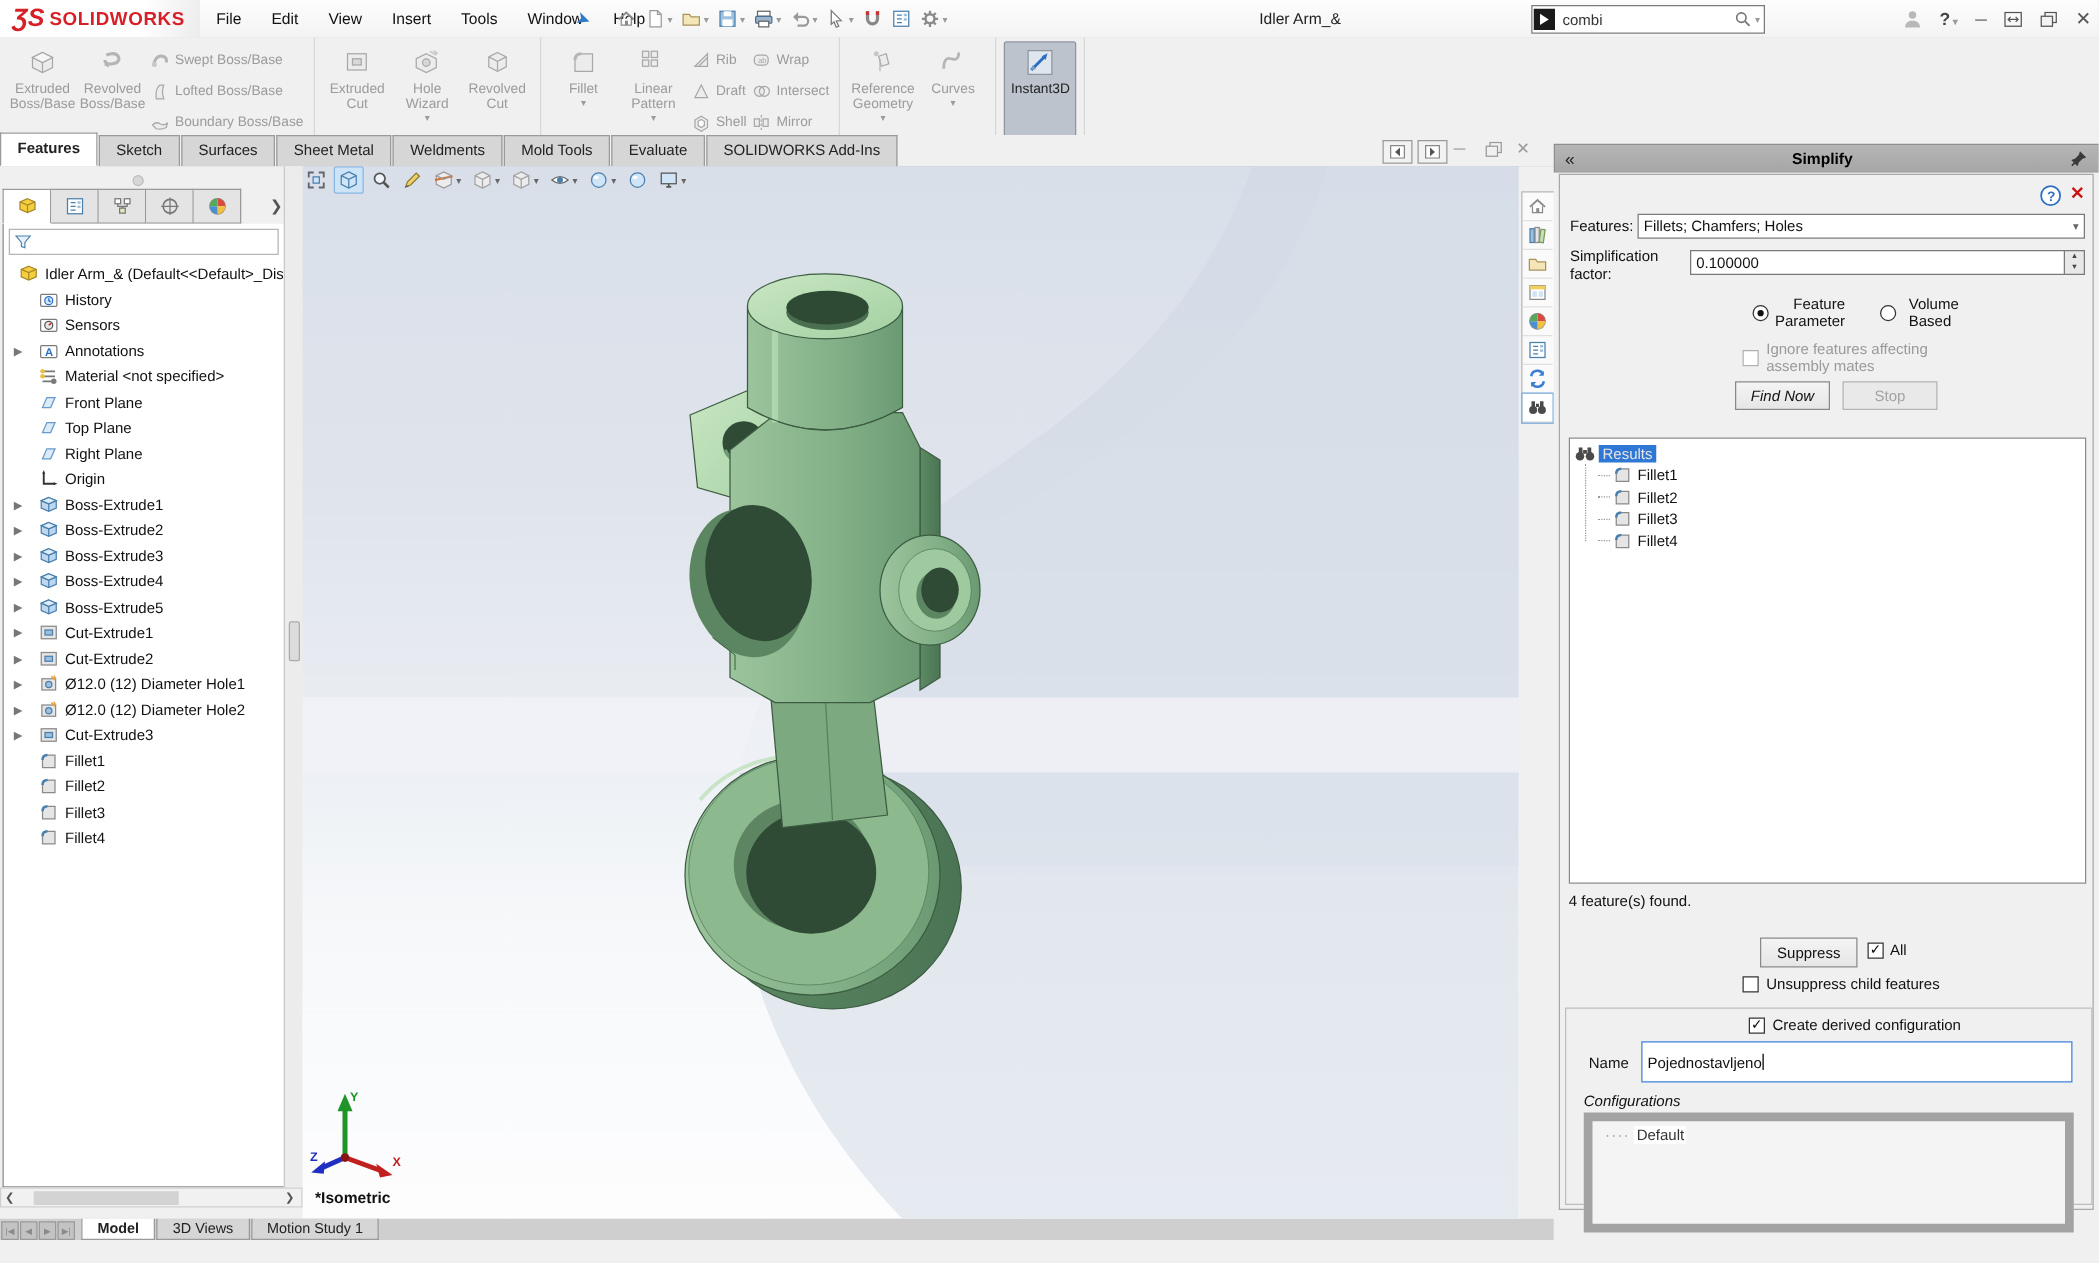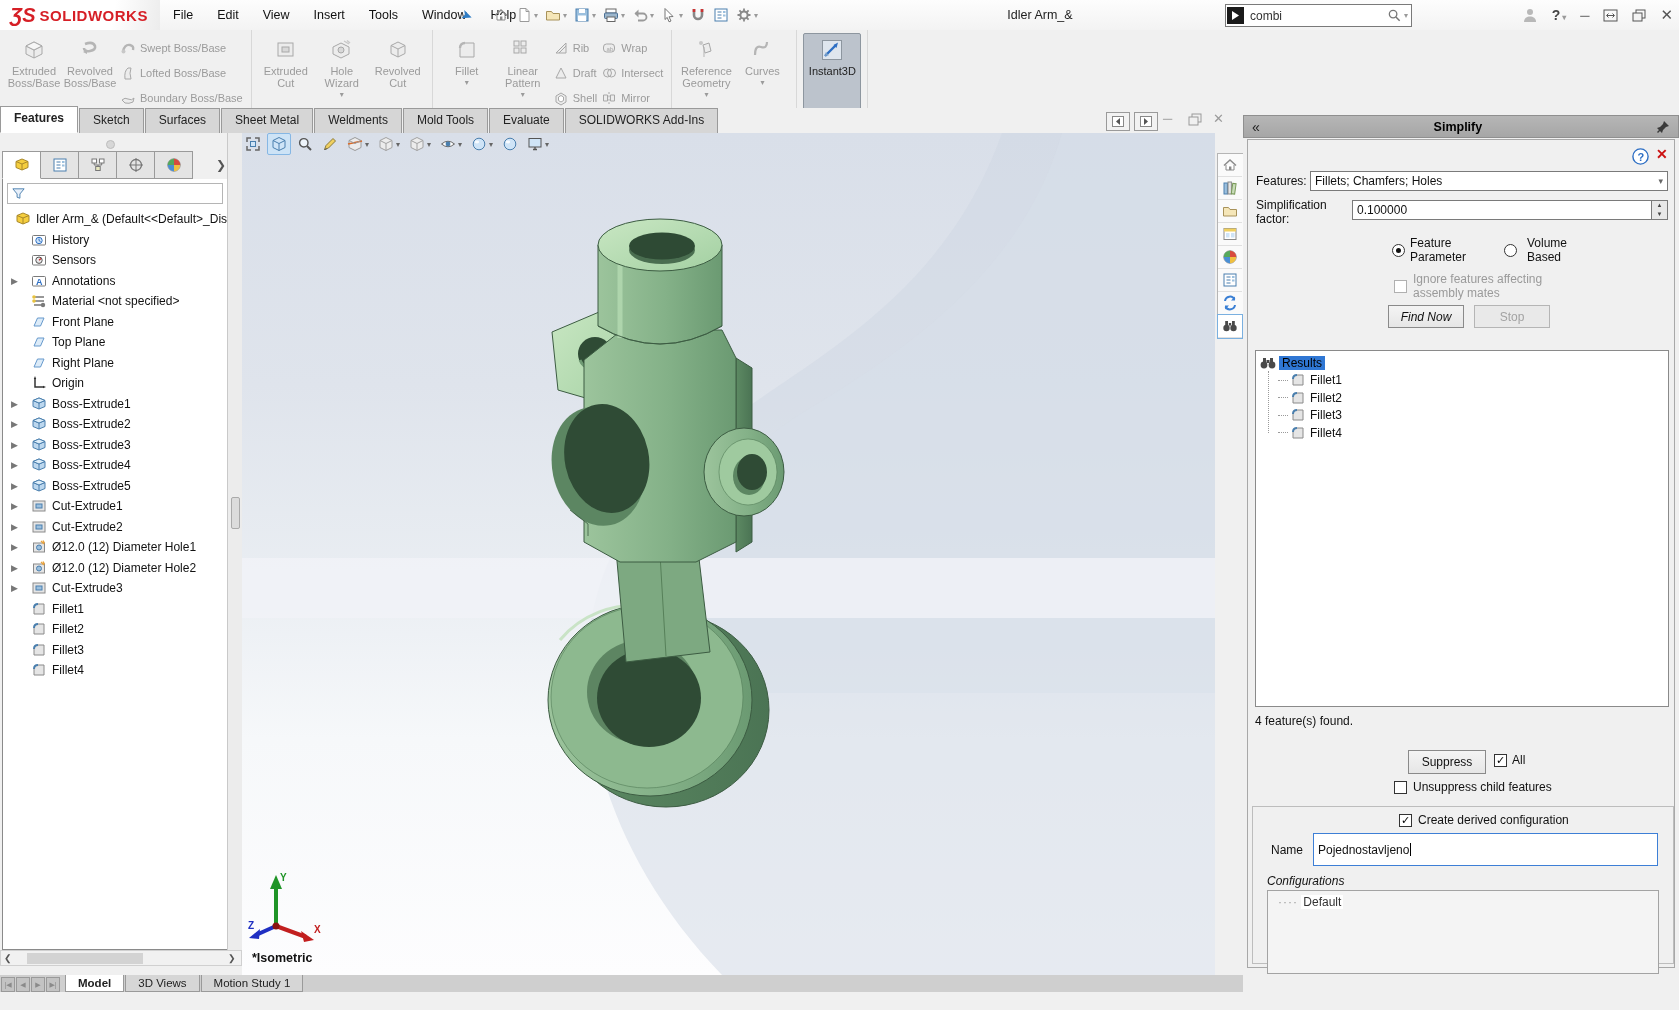--- a/index.html
+++ b/index.html
@@ -82,21 +82,21 @@
   .input{background:#fff;border:1px solid #7a7a7a;font-size:12px;display:flex;align-items:center;padding:0 4px;box-sizing:border-box;}
   .cb{width:13px;height:13px;border:1px solid #333;background:#fff;font-size:11px;line-height:11px;text-align:center;color:#000;flex:0 0 13px;box-sizing:border-box;}
   .cb.disabled{border-color:#b0b0b0;}
   .radio{width:13px;height:13px;border:1px solid #333;border-radius:50%;background:#fff;position:relative;flex:0 0 13px;box-sizing:border-box;}
   .radio.sel:after{content:"";position:absolute;left:3px;top:3px;width:5px;height:5px;border-radius:50%;background:#111;}
   .wbtn{border:1px solid #8a8a8a;background:linear-gradient(180deg,#f4f4f4,#e6e6e6);font-size:12px;display:flex;align-items:center;justify-content:center;color:#111;}
   .wbtn.disabled{color:#a3a3a3;background:#e9e9e9;border-color:#b5b5b5;}
   #results-box{left:7px;top:210px;width:412px;height:355px;background:#fff;border:1px solid #8a8a8a;}
   .res-row{display:flex;align-items:center;height:17.5px;}
   .res-child{margin-left:22px;}
-  .res-sel{background:#2f77d4;color:#000000;padding:0 3px;font-size:12px;}
+  .res-sel{background:#2f77d4;color:#e5e5e5;padding:0 3px;font-size:12px;}
   .dotline{border-left:1px dotted #9a9a9a;position:absolute;}
   .dotstub{border-top:1px dotted #9a9a9a;width:10px;margin-right:2px;}
   #derived-box{left:4px;top:666px;width:420px;height:156px;border:1px solid #bdbdbd;}
   
   #lp-hscroll{left:0;top:950px;width:242px;height:16px;background:#f1f1f1;border:1px solid #d0d0d0;box-sizing:border-box;display:flex;align-items:center;}
   #lp-hthumb{position:absolute;left:26px;top:2px;width:116px;height:11px;background:#d3d3d3;}
   #doctabs{left:0;top:975px;width:1243px;height:17px;background:#cfcfcf;display:flex;align-items:stretch;}
   .nav-btn{width:12px;height:13px;margin:2px 0 0 1px;background:#c3c3c3;border:1px solid #9a9a9a;display:flex;align-items:center;justify-content:center;font-size:7px;color:#8a8a8a;}
   .dtab{padding:0 12px;font-size:11.5px;line-height:16px;background:#d6d6d6;border:1px solid #9a9a9a;border-top:none;margin-left:1px;color:#222;}
   .dtab.active{background:#fff;font-weight:bold;}
@@ -955,21 +955,21 @@
         <span style="color:#666;font-size:9px;">▾</span>
       </div>
 
       <span class="abs plabel" style="left:8px;top:58px;">Simplification</span>
       <span class="abs plabel" style="left:8px;top:72px;">factor:</span>
       <div class="abs input" style="left:104px;top:60px;width:300px;height:20px;">
         <span style="flex:1;">0.100000</span>
       </div>
       <div class="abs" style="left:404px;top:60px;width:16px;height:20px;border:1px solid #7a7a7a;border-left:none;background:#e8e8e8;box-sizing:border-box;font-size:6px;color:#444;text-align:center;line-height:9px;">▲<br>▼</div>
 
-      <div class="abs row" style="left:144px;top:96px;gap:5px;">
+      <div class="abs row" style="left:154px;top:96px;gap:5px;text-align:right;">
         <span class="radio sel"></span>
         <span class="plabel"><span>Feature</span><br><span>Parameter</span></span>
       </div>
       <div class="abs row" style="left:256px;top:96px;gap:10px;">
         <span class="radio"></span>
         <span class="plabel"><span>Volume</span><br><span>Based</span></span>
       </div>
 
       <div class="abs row" style="left:146px;top:132px;gap:6px;">
         <span class="cb disabled"></span>
@@ -1053,21 +1053,21 @@
           <span class="plabel">Create derived configuration</span>
         </div>
         <div class="row" style="margin:6px 0 0 18px;">
           <span class="plabel" style="width:42px;">Name</span>
           <div class="input" style="width:345px;height:33px;border:1px solid #3d7fd6;">
             <span>Pojednostavljeno</span>
               <span style="display:inline-block;width:1px;height:13px;background:#000;margin-left:1px;"></span>
           </div>
         </div>
         <span class="plabel" style="display:block;margin:8px 12px 2px 14px;font-style:italic;">Configurations</span>
-        <div style="margin:0 14px 0 14px;height:82px;background:#f4f4f4;border:1px solid #a3a3a3;">
+        <div style="margin:0 14px 0 14px;height:82px;background:#f4f4f4;border:7px solid #a3a3a3;">
           <div id="config-items" style="padding:4px 0 0 10px;">
               <div><span style="color:#9a9a9a;letter-spacing:1px;">····</span> <span style="background:#fff;padding:0 2px;font-size:12px;color:#333;">Default</span></div>
             </div>
         </div>
       </div>
     </div>
   </div>
 
   <div id="lp-hscroll" class="abs">
     <span style="color:#555;font-size:9px;margin-left:3px;">❮</span>

